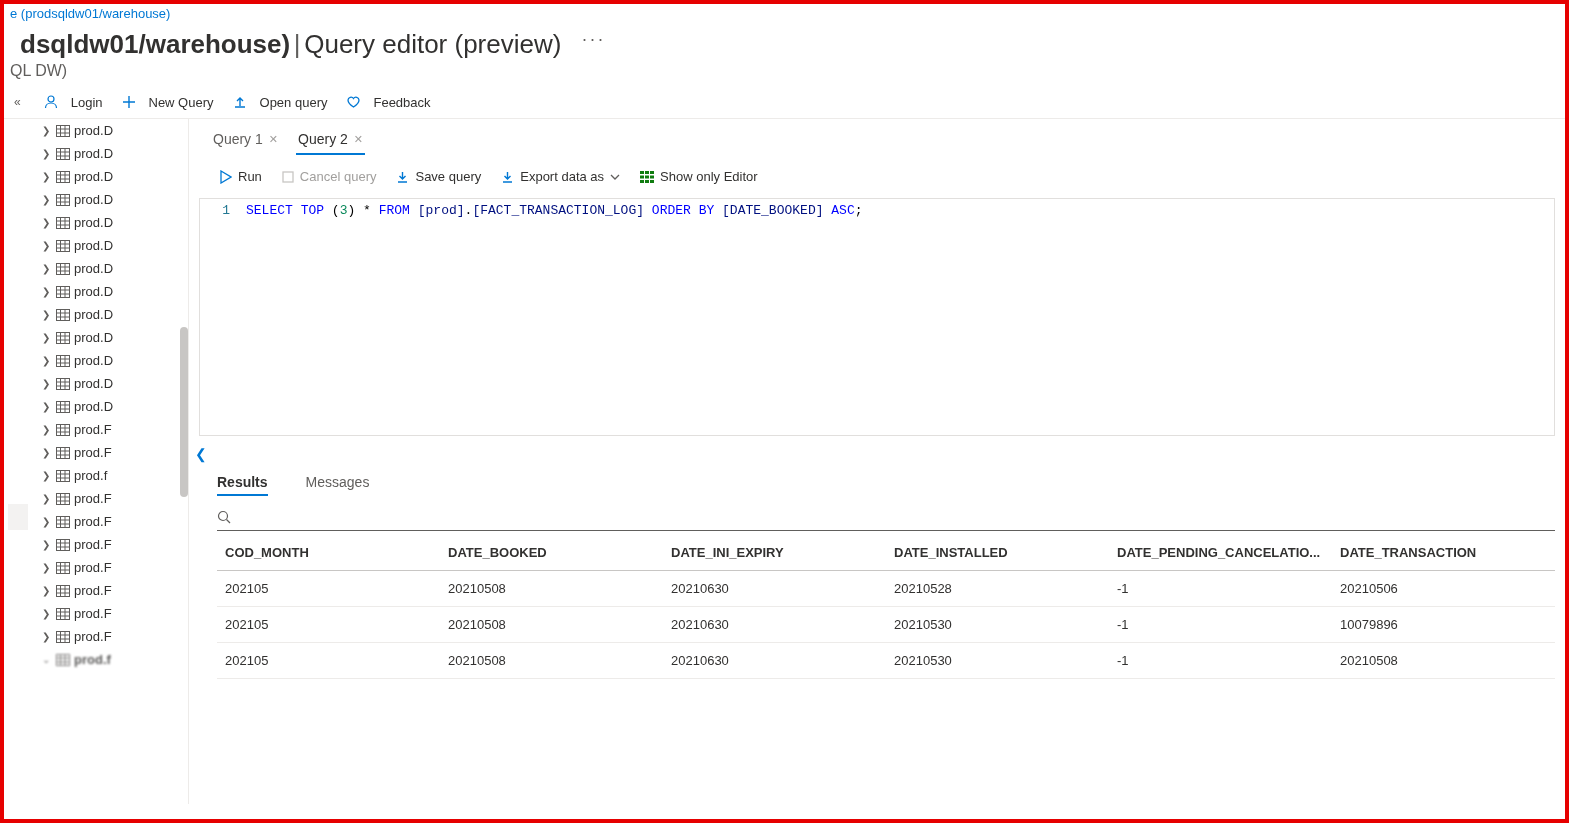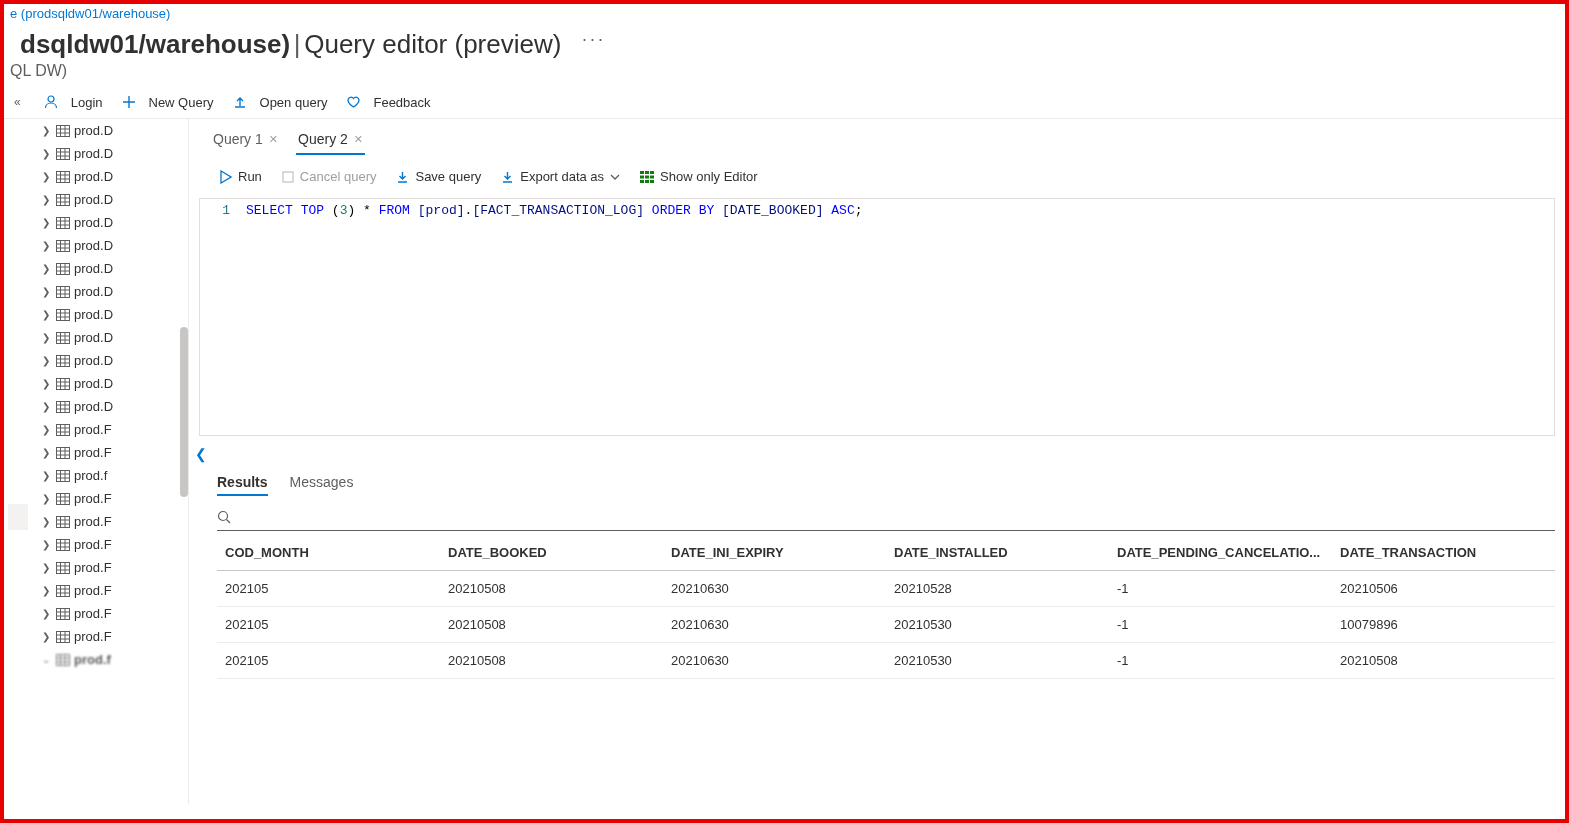--- a/index.html
+++ b/index.html
@@ -162,21 +162,21 @@
     color: #0078d4;
     font-size: 14px;
     padding: 10px 0 0 6px;
   }
 
   .results-section {
     padding: 8px 10px 0 28px;
   }
   .results-tabs {
     display: flex;
-    gap: 22px;
+    gap: 38px;
     padding-bottom: 4px;
   }
   .results-tab {
     padding: 4px 0;
     font-size: 14px;
     color: #605e5c;
     border-bottom: 2px solid transparent;
   }
   .results-tab.active { color: #323130; font-weight: 600; border-bottom-color: #0078d4;}
   .search-row {

